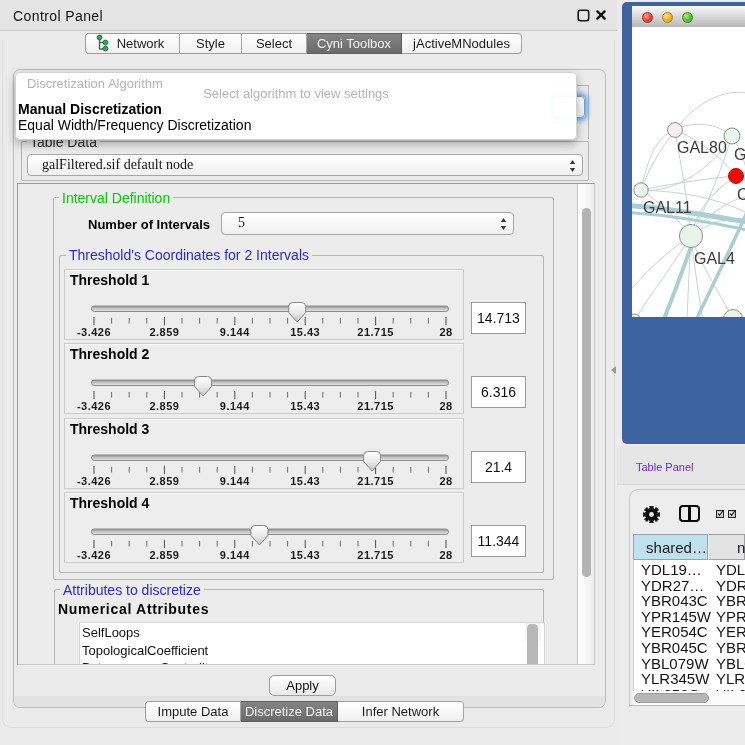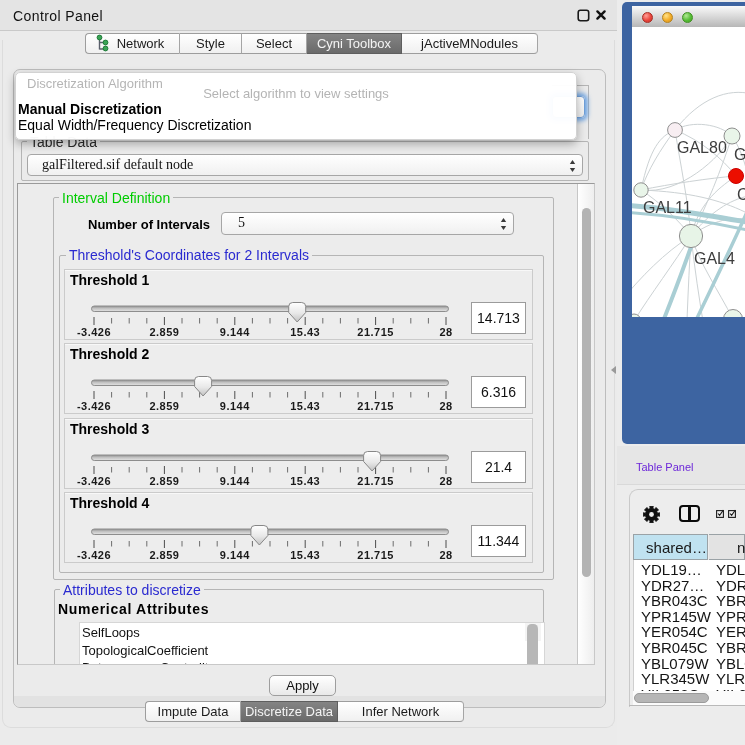--- a/index.html
+++ b/index.html
@@ -23,21 +23,21 @@
 .gtitle{position:absolute;font-size:14px;padding:0 3px;line-height:14px;}
 
 .combo{box-sizing:border-box;background:linear-gradient(#ffffff,#f0f0f0);border:1px solid #a6a6a6;border-radius:4px;font-size:14px;color:#111;}
 .combo .cv{position:absolute;left:14px;top:2px;font-family:Liberation Serif, serif;}
 .arr{position:absolute;right:6px;top:4px;width:7px;height:14px;}
 
 #bigpanel{left:17px;top:183px;width:578px;height:482px;box-sizing:border-box;border:1px solid;border-color:#9a9a9a #c8c8c8 #c8c8c8 #9a9a9a;background:#ececec;overflow:hidden;}
 #vsb{position:absolute;left:559px;top:0;width:17px;height:480px;background:linear-gradient(to right,#ffffff,#f4f4f4 60%,#ededed);border-left:1px solid #c6c6c6;}
 #vsb .th{position:absolute;left:4px;top:24px;width:9px;height:369px;border-radius:5px;background:#b3b3b3;}
 
-.tpanel{position:absolute;left:46px;width:469px;height:71px;box-sizing:border-box;background:#ededed;border:1px solid #cbcbcb;box-shadow:inset 0 1px 0 #f8f8f8;}
+.tpanel{position:absolute;left:46px;width:400px;height:71px;box-sizing:border-box;background:#ededed;border:1px solid #cbcbcb;box-shadow:inset 0 1px 0 #f8f8f8;}
 .tpanel .ttitle{position:absolute;left:5px;top:1.5px;font-size:14px;font-weight:bold;color:#000;}
 .tpanel svg{position:absolute;left:0;top:0;}
 .tval{position:absolute;left:406px;top:31.5px;width:55px;height:32px;box-sizing:border-box;background:#fff;border:1px solid #9b9b9b;font-size:14px;color:#111;text-align:center;line-height:30px;}
 
 #numlist{left:49px;top:438px;width:466px;height:62px;background:#fff;border:1px solid #d6d6d6;box-sizing:border-box;font-size:13px;color:#111;}
 #numlist div{padding:2px 0 0 2px;height:15.7px;}
 #lsb{position:absolute;right:3px;top:0px;width:14px;height:60px;background:#f4f4f4;}
 #lsb .th{position:absolute;left:2px;top:1px;width:9px;height:58px;border-radius:4.5px;background:#b7b7b7;}
 
 .btn{box-sizing:border-box;border:1px solid #9e9e9e;border-radius:5px;background:linear-gradient(#ffffff,#e9e9e9);font-size:13px;color:#111;text-align:center;}
@@ -66,21 +66,21 @@
  <svg class="abs" style="left:595px;top:9px" width="12" height="12" viewBox="0 0 12 12">
       <path d="M2.4 2.4L9.6 9.6M9.6 2.4L2.4 9.6" stroke="#111" stroke-width="2.4" stroke-linecap="round"></path>
     </svg>
 </div>
 
 <div class="abs tabrow" style="left:85px;top:33px;">
  <div class="seg first" style="width:95px;padding-left:16px;">Network</div>
  <div class="seg" style="width:62px;">Style</div>
  <div class="seg" style="width:65px;">Select</div>
  <div class="seg dark" style="width:95px;">Cyni Toolbox</div>
- <div class="seg last" style="width:136px;">jActiveMNodules</div>
+ <div class="seg last" style="width:120px;">jActiveMNodules</div>
 </div>
 <svg class="abs" style="left:95px;top:34px" width="14" height="18" viewBox="0 0 14 18">
     <path d="M4.5 4V15.5M4.5 8.5H10M4.5 15H10" stroke="#5a5f6b" stroke-width="1.4" fill="none"></path>
     <g fill="#3aa455" stroke="#1e7a38" stroke-width="1">
       <circle cx="4.5" cy="3.5" r="2.4"></circle>
       <circle cx="10.5" cy="8.5" r="2.4"></circle>
       <circle cx="10.5" cy="14.5" r="2.4"></circle>
     </g>
   </svg>
 

